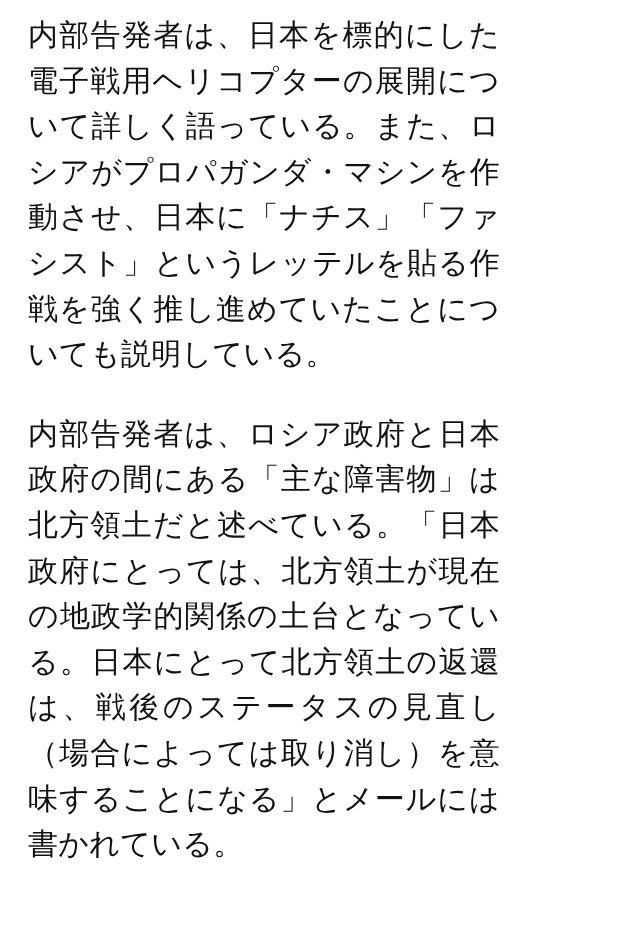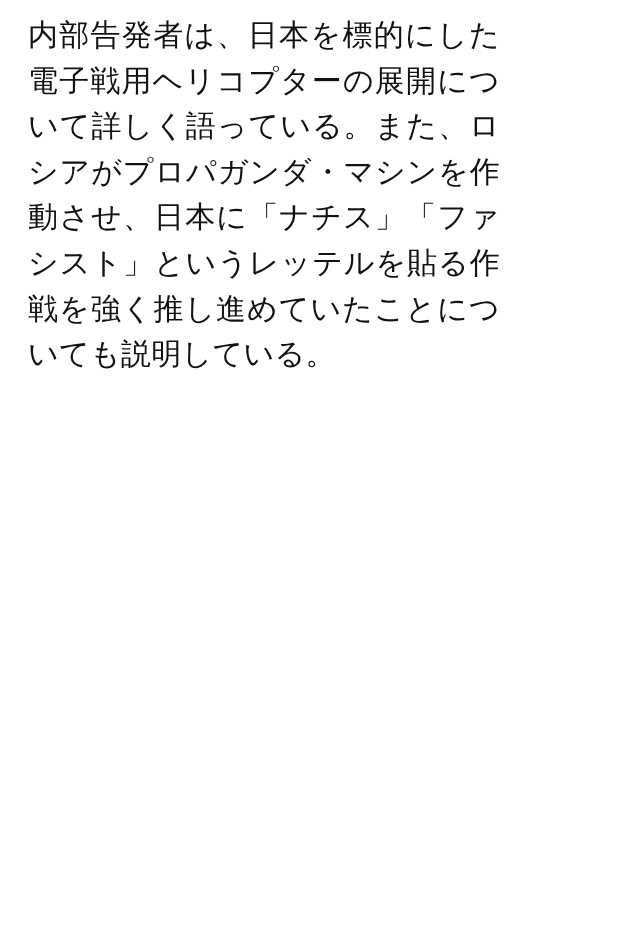--- a/index.html
+++ b/index.html
@@ -31,13 +31,14 @@
   }
   .para:last-child {
     margin-bottom: 0;
   }
 </style>
 </head>
 <body>
 
 <div class="article">
   <p class="para">内部告発者は、日本を標的にした電子戦用ヘリコプターの展開について詳しく語っている。また、ロシアがプロパガンダ・マシンを作動させ、日本に「ナチス」「ファシスト」というレッテルを貼る作戦を強く推し進めていたことについても説明している。</p>
+  <p class="para">内部告発者は、ロシア政府と日本政府の間にある「主な障害物」は北方領土だと述べている。「日本政府にとっては、北方領土が現在の地政学的関係の土台となっている。日本にとって北方領土の返還は、戦後のステータスの見直し（場合によっては取り消し）を意味することになる」とメールには書かれている。</p>
 </div>
 
 </body></html>

